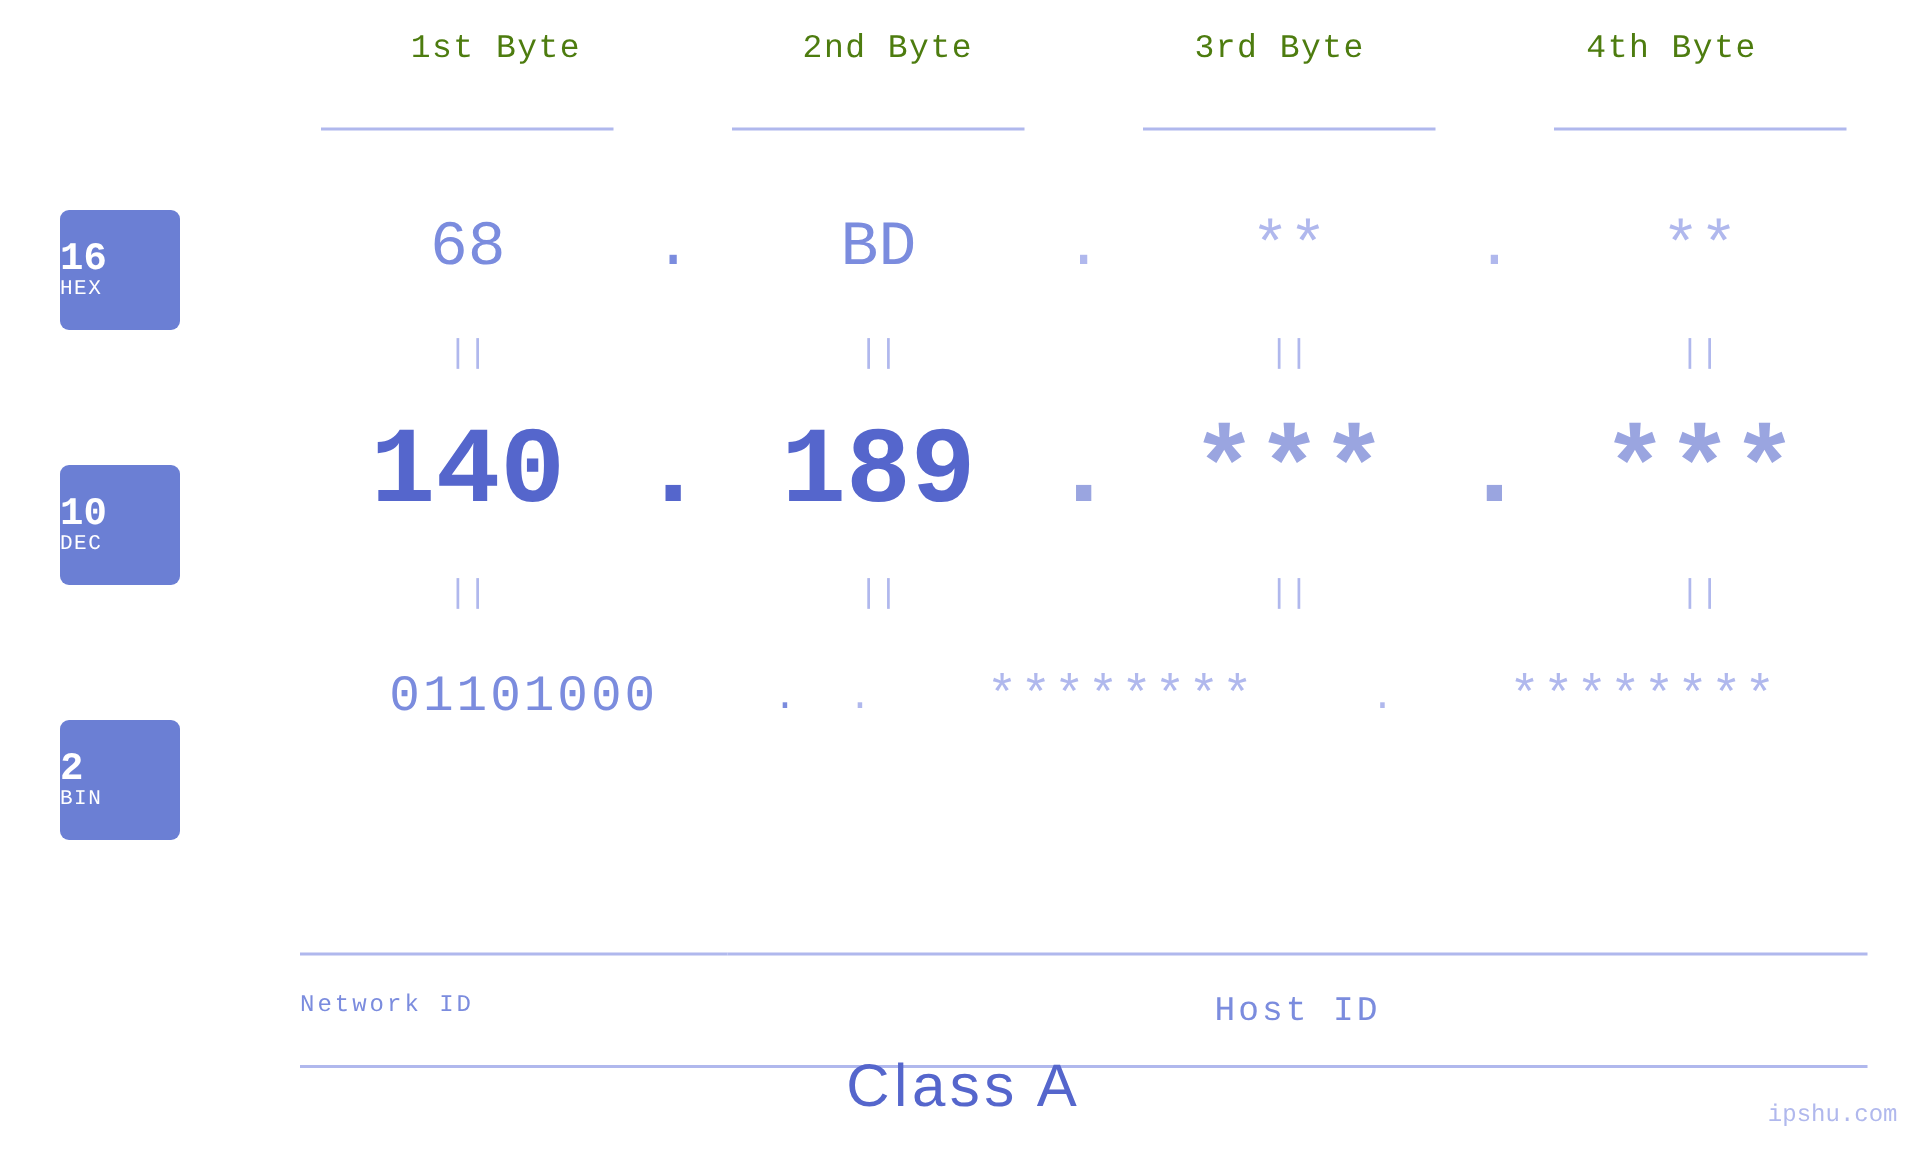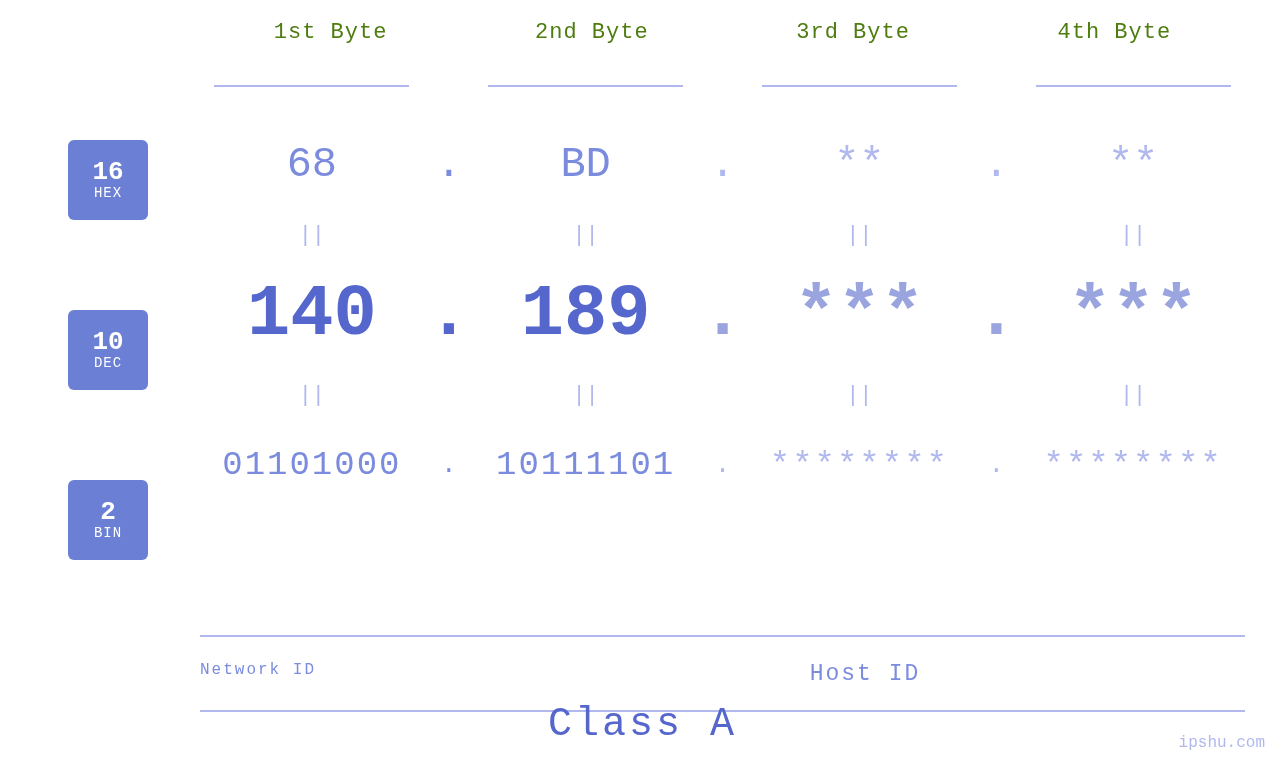--- a/index.html
+++ b/index.html
@@ -52,24 +52,22 @@
       gap: 90px;
     }
 
     .base-badge {
       width: 80px;
       height: 80px;
       background: #6b7fd4;
       border-radius: 6px;
       display: flex;
       flex-direction: column;
-      align-items: center;
       justify-content: center;
       color: white;
-      margin-left: 28px;
     }
 
     .base-num {
       font-size: 26px;
       font-weight: bold;
       line-height: 1;
     }
 
     .base-label {
       font-size: 14px;
@@ -267,21 +265,21 @@
 
     
     .class-label {
       position: absolute;
       bottom: 20px;
       left: 0;
       right: 0;
       text-align: center;
       color: #5566cc;
       font-size: 40px;
-      font-family: Liberation Mono, monospace;
+      font-family: Liberation Sans, sans-serif;
       letter-spacing: 3px;
     }
 
     
     .watermark {
       position: absolute;
       bottom: 15px;
       right: 20px;
       color: #b0b8ed;
       font-size: 16px;
@@ -397,21 +395,20 @@
       <div class="eq-cell">||</div>
       <div class="eq-dot-spacer"></div>
       <div class="eq-cell">||</div>
       <div class="eq-dot-spacer"></div>
       <div class="eq-cell">||</div>
     </div>
 
     <div class="bin-row">
       <div class="cell-bin">01101000</div>
       <div class="dot-bin">.</div>
-      <div class="cell-bin">10111101</div>
       <div class="dot-bin faded">.</div>
       <div class="cell-bin faded">********</div>
       <div class="dot-bin faded">.</div>
       <div class="cell-bin faded">********</div>
     </div>
 
   </div>
 
   <div class="bottom-brackets">
     <div class="bracket-bottom-network"></div>

